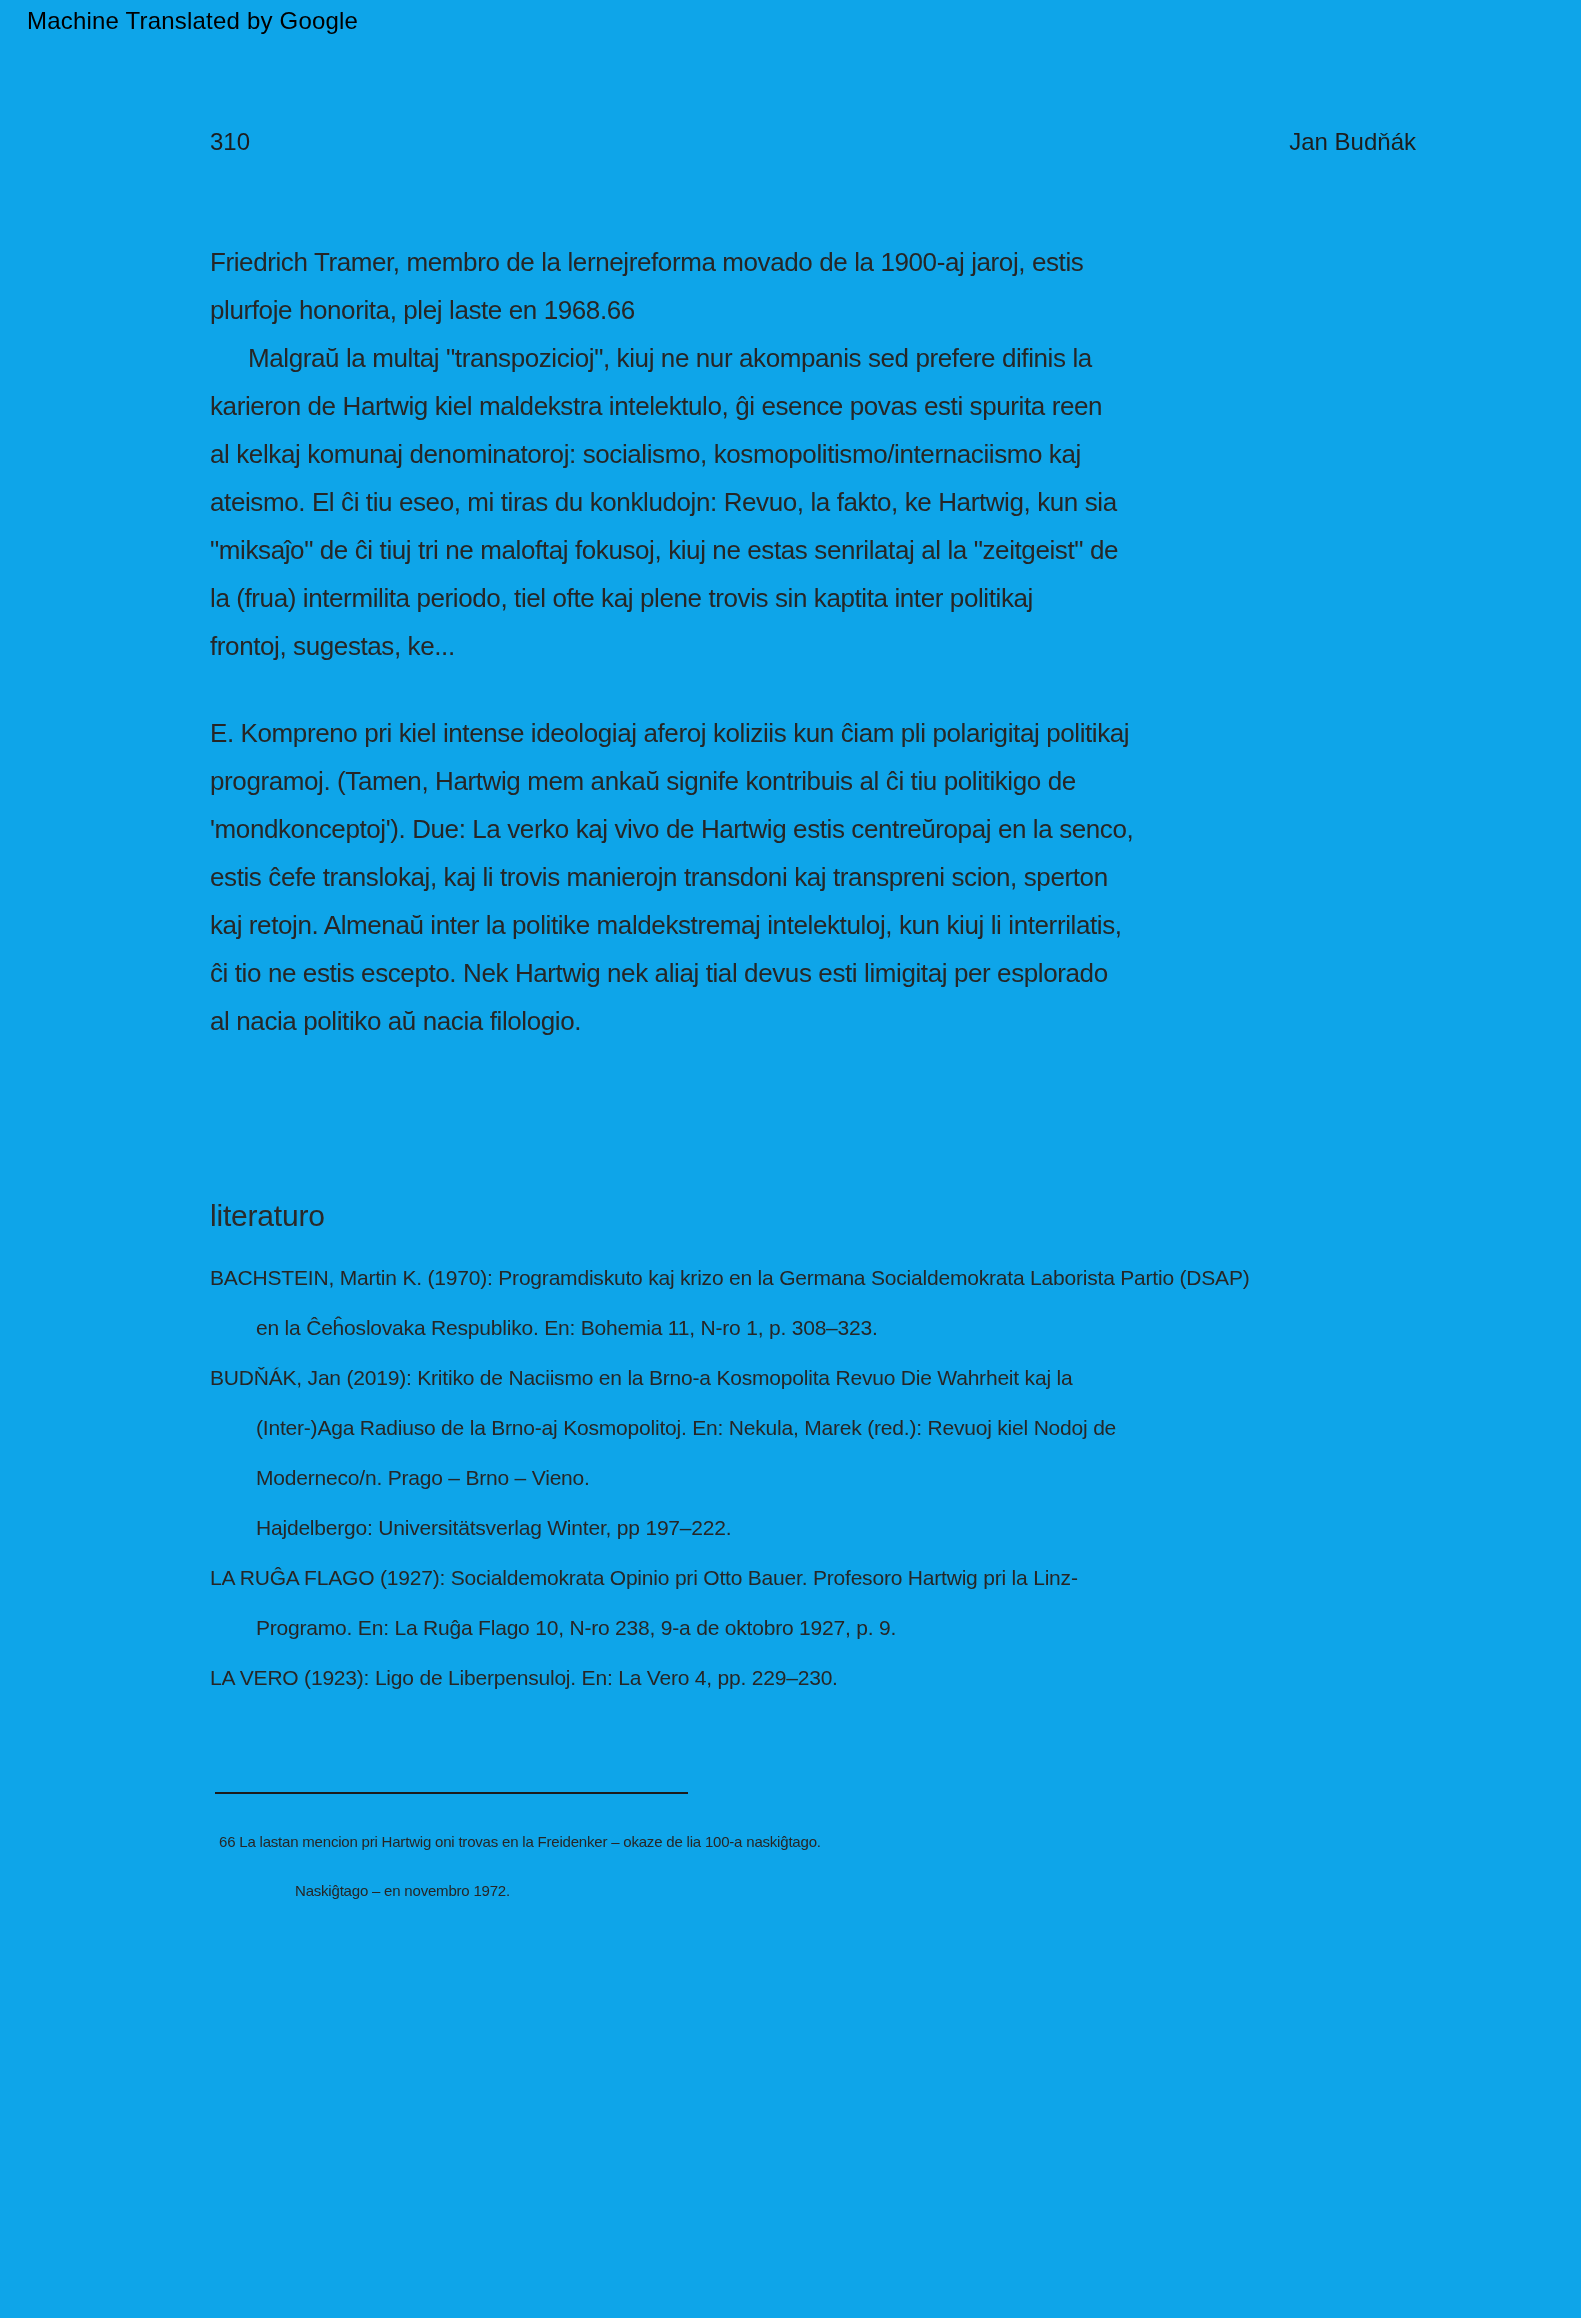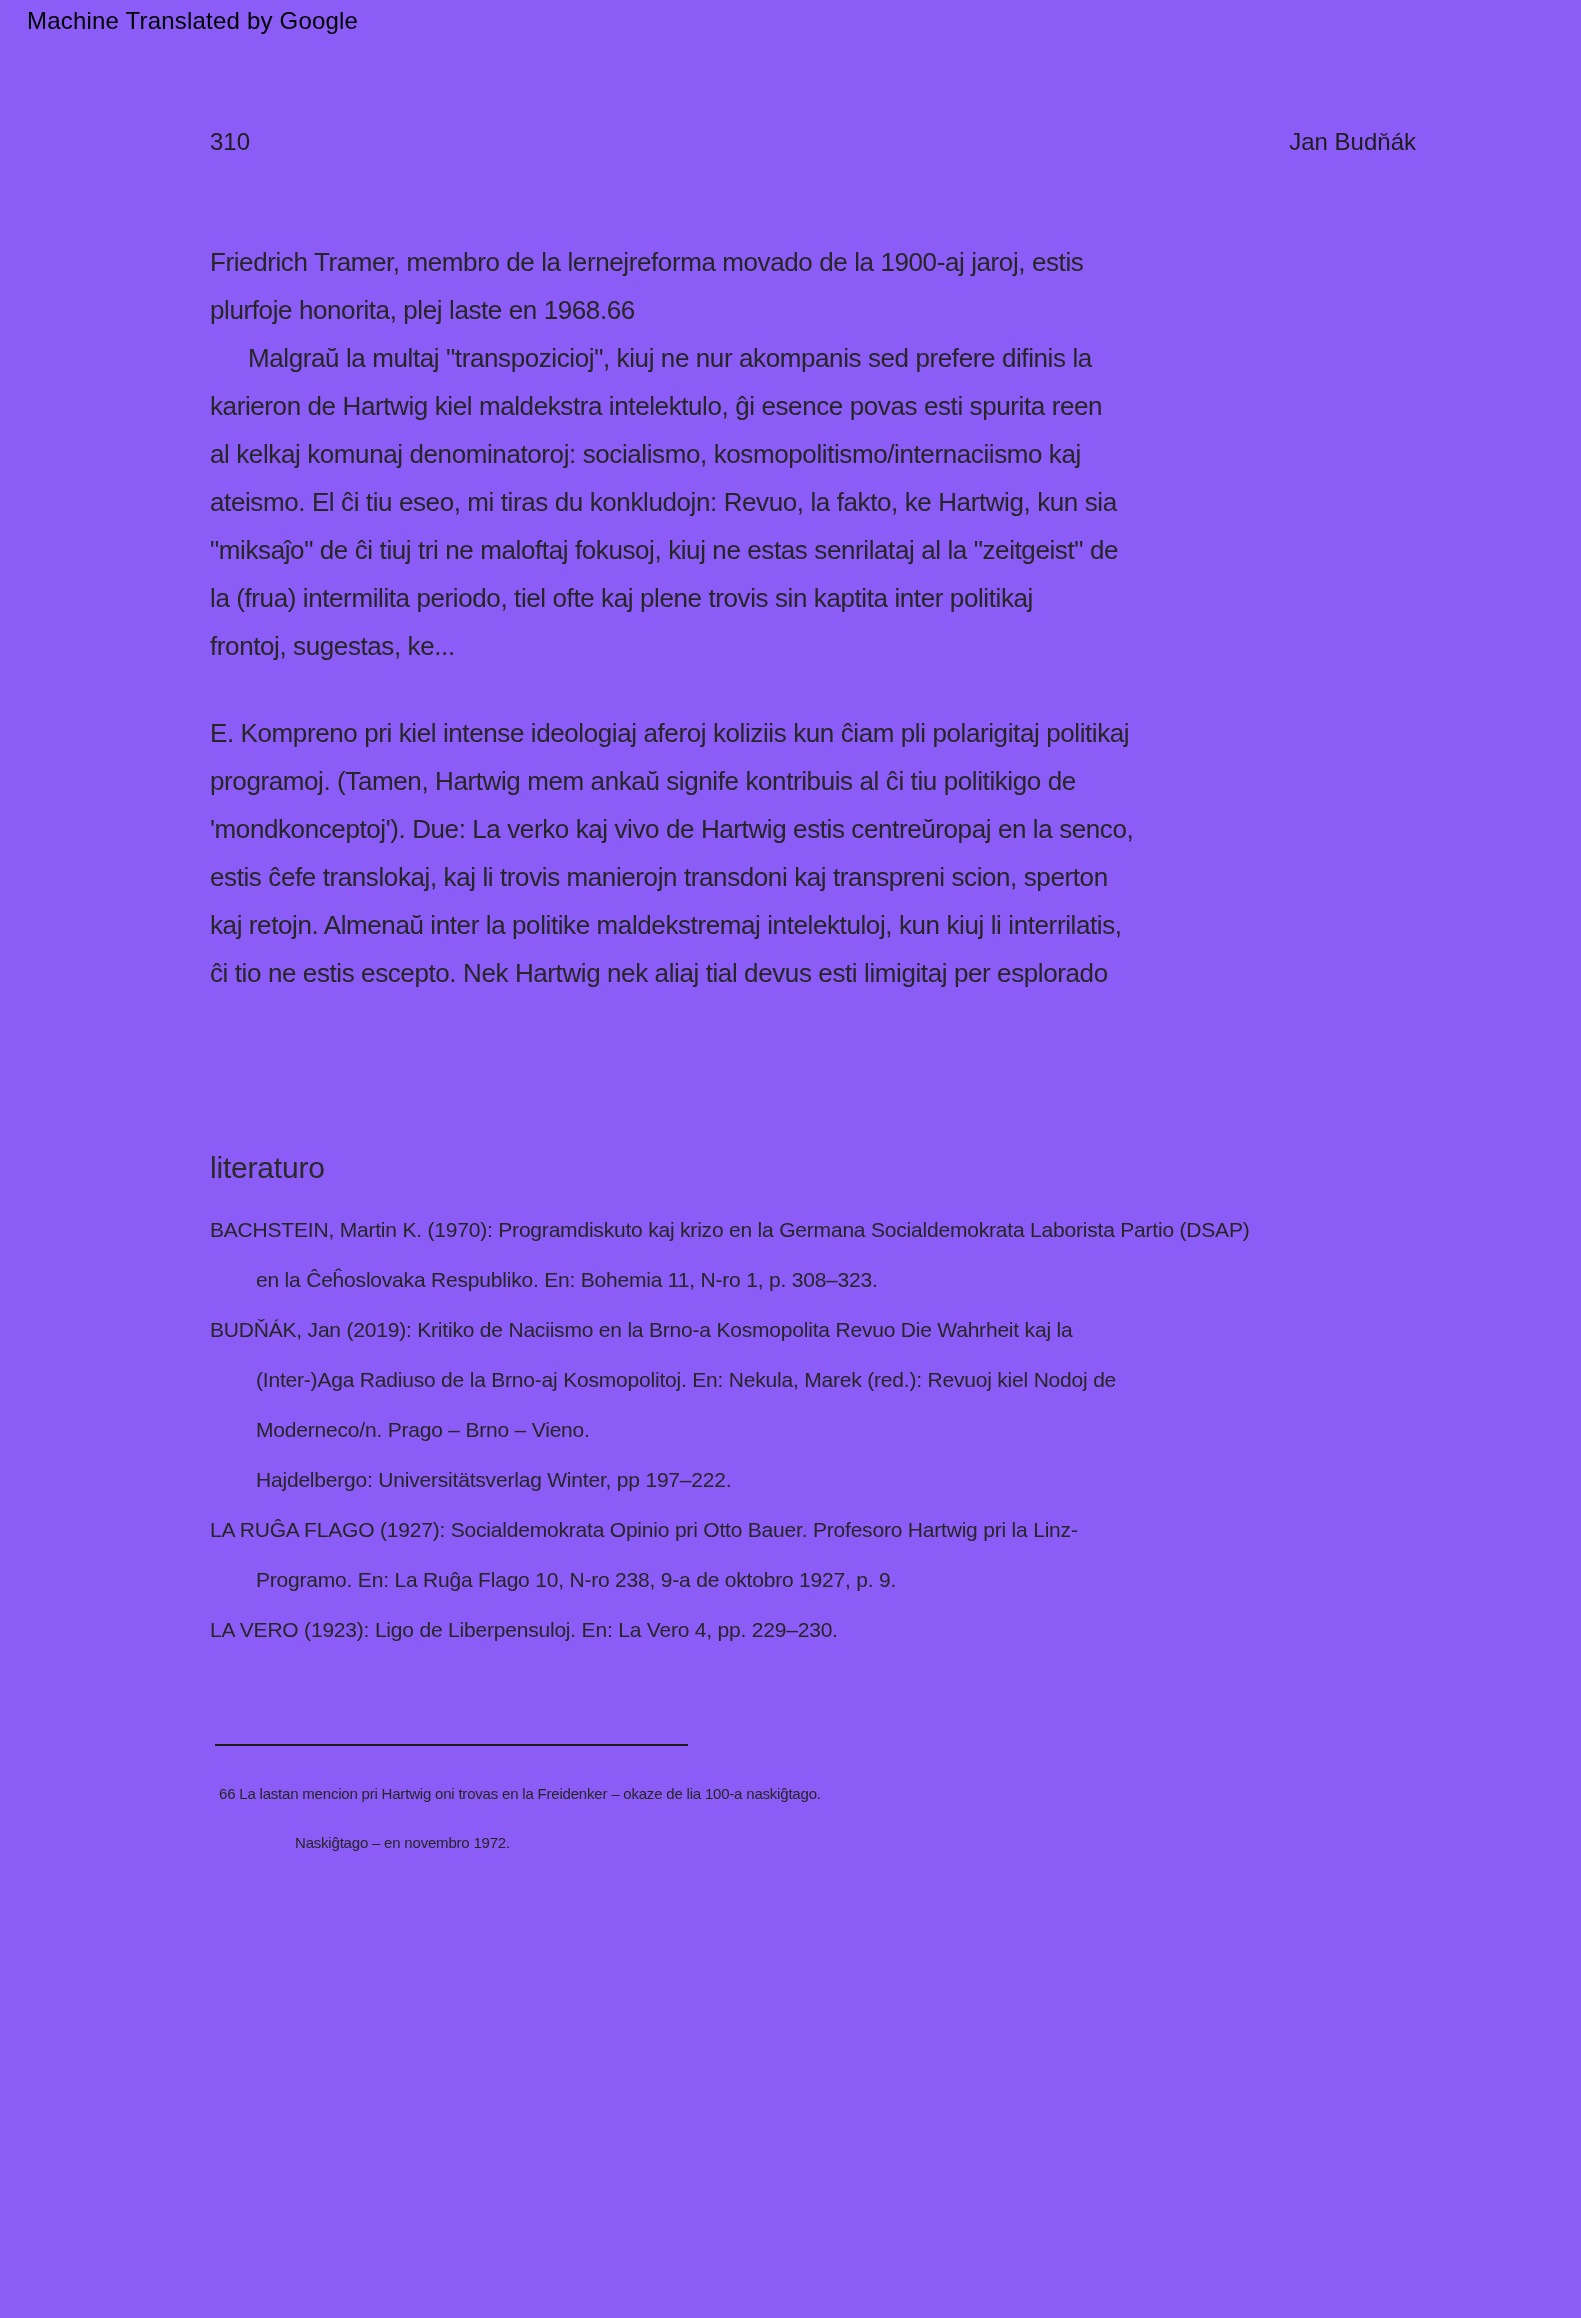--- a/index.html
+++ b/index.html
@@ -1,20 +1,20 @@
 <!DOCTYPE html>
 <html style="font-size:14.3px"><head>
 <meta charset="utf-8">
 <style>
   html, body { margin: 0; padding: 0; background: #ffffff; }
   .page {
     position: relative;
     width: 1582px;
     height: 2319px;
-    background: #8b5cf6;
+    background: #0ea5e9;
     overflow: hidden;
     font-family: "Liberation Sans", sans-serif;
     color: #212121;
   }
   .banner {
     position: absolute;
     left: 27px;
     top: 7.1px;
     font-size: 24px;
     color: #000000;
@@ -105,20 +105,21 @@
           <div class="line">la (frua) intermilita periodo, tiel ofte kaj plene trovis sin kaptita inter politikaj</div>
           <div class="line">frontoj, sugestas, ke...</div>
         </div>
       <div class="para gap-before">
           <div class="line">E. Kompreno pri kiel intense ideologiaj aferoj koliziis kun ĉiam pli polarigitaj politikaj</div>
           <div class="line">programoj. (Tamen, Hartwig mem ankaŭ signife kontribuis al ĉi tiu politikigo de</div>
           <div class="line">'mondkonceptoj'). Due: La verko kaj vivo de Hartwig estis centreŭropaj en la senco,</div>
           <div class="line">estis ĉefe translokaj, kaj li trovis manierojn transdoni kaj transpreni scion, sperton</div>
           <div class="line">kaj retojn. Almenaŭ inter la politike maldekstremaj intelektuloj, kun kiuj li interrilatis,</div>
           <div class="line">ĉi tio ne estis escepto. Nek Hartwig nek aliaj tial devus esti limigitaj per esplorado</div>
+          <div class="line">al nacia politiko aŭ nacia filologio.</div>
         </div>
     </div>
 
     <div class="lit-heading">literaturo</div>
 
     <div class="bibliography">
       <div class="bib-entry">
           <div class="line">BACHSTEIN, Martin K. (1970): Programdiskuto kaj krizo en la Germana Socialdemokrata Laborista Partio (DSAP)</div>
           <div class="line">en la Ĉeĥoslovaka Respubliko. En: Bohemia 11, N-ro 1, p. 308–323.</div>
         </div>

